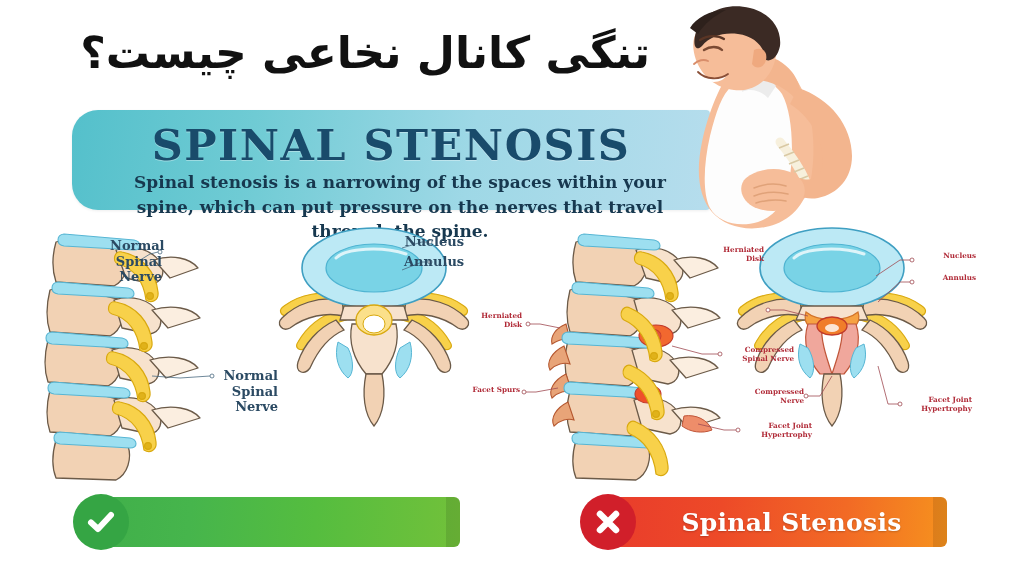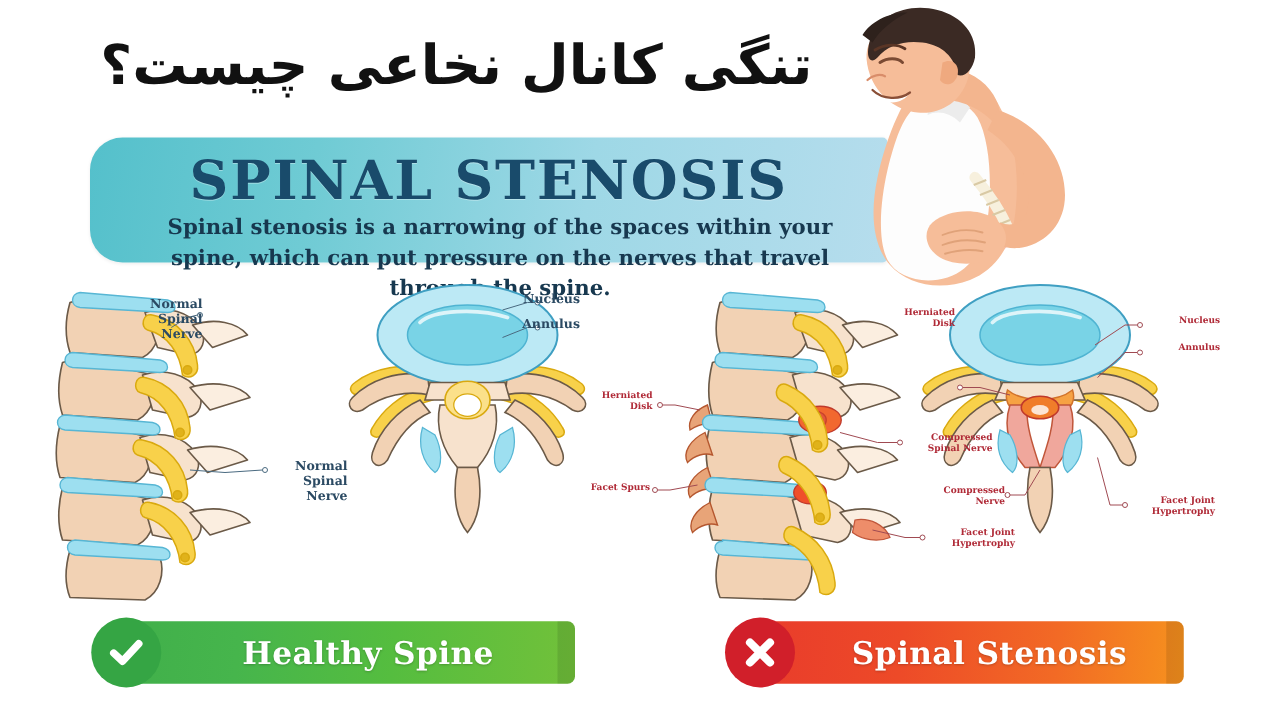--- a/index.html
+++ b/index.html
@@ -85,21 +85,21 @@
   .panel-right { left: 440px; width: 584px; }
 
   
   .lbl {
     position: absolute;
     font-family: "DejaVu Serif", serif;
     font-weight: bold;
     line-height: 1.2;
     white-space: pre-line;
   }
-  .lbl-normal { color: #2b4a63; font-size: 10px; }
+  .lbl-normal { color: #2b4a63; font-size: 13px; }
   .lbl-bad    { color: #b02a37; font-size: 7.2px; }
   .lbl-r      { text-align: right; }
   .lbl-l      { text-align: right; }
 
   
   .ribbon {
     position: absolute;
     top: 497px;
     height: 50px;
     border-radius: 25px 6px 6px 25px;
@@ -470,21 +470,20 @@
   </div>
 </div>
 
 <div class="ribbon ribbon-green">
   <div class="ribbon-fold"></div>
   <div class="ribbon-badge badge-green">
     <svg width="34" height="34" viewBox="0 0 34 34">
       <path d="M7 17.5 L14 24 L27 10" stroke="#ffffff" stroke-width="6" fill="none" stroke-linecap="round" stroke-linejoin="round"></path>
     </svg>
   </div>
-  <div class="ribbon-text">Healthy Spine</div>
 </div>
 
 <div class="ribbon ribbon-red">
   <div class="ribbon-fold"></div>
   <div class="ribbon-badge badge-red">
     <svg width="34" height="34" viewBox="0 0 34 34">
       <path d="M9 9 L25 25 M25 9 L9 25" stroke="#ffffff" stroke-width="6.5" fill="none" stroke-linecap="round"></path>
     </svg>
   </div>
   <div class="ribbon-text">Spinal Stenosis</div>

